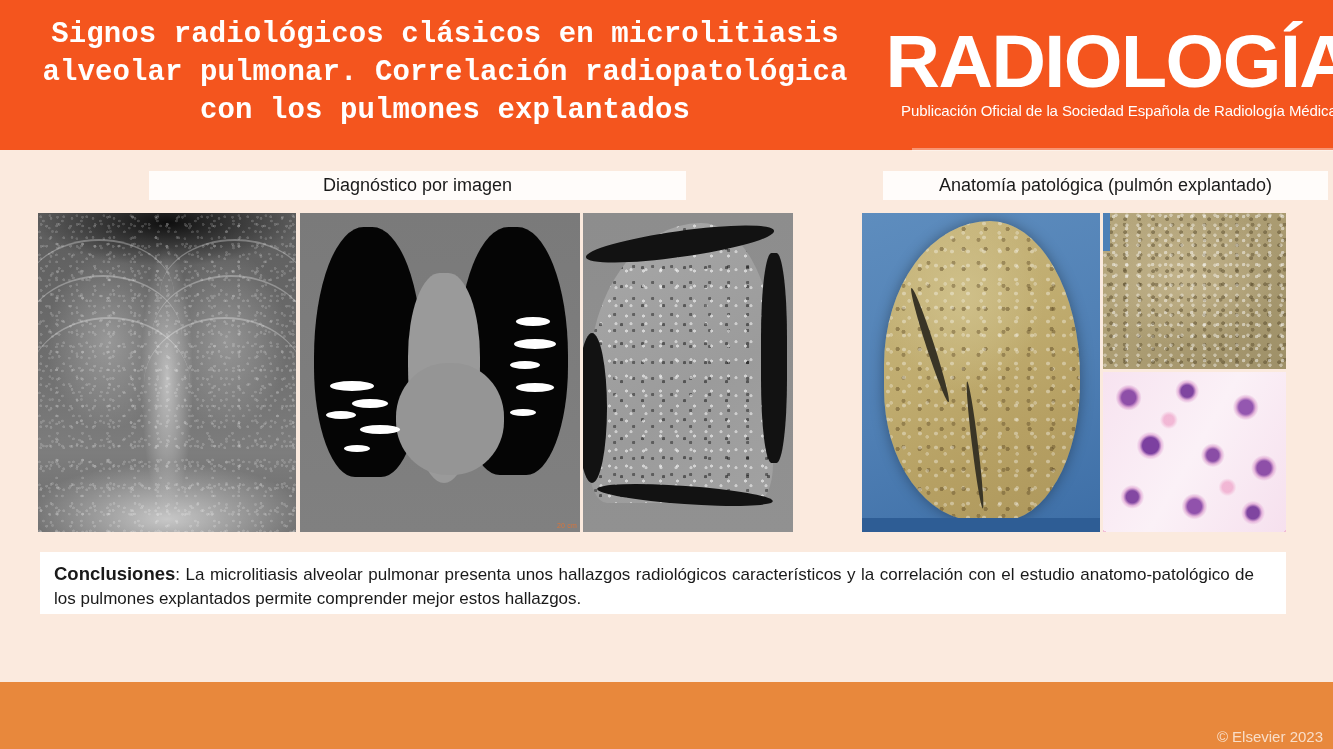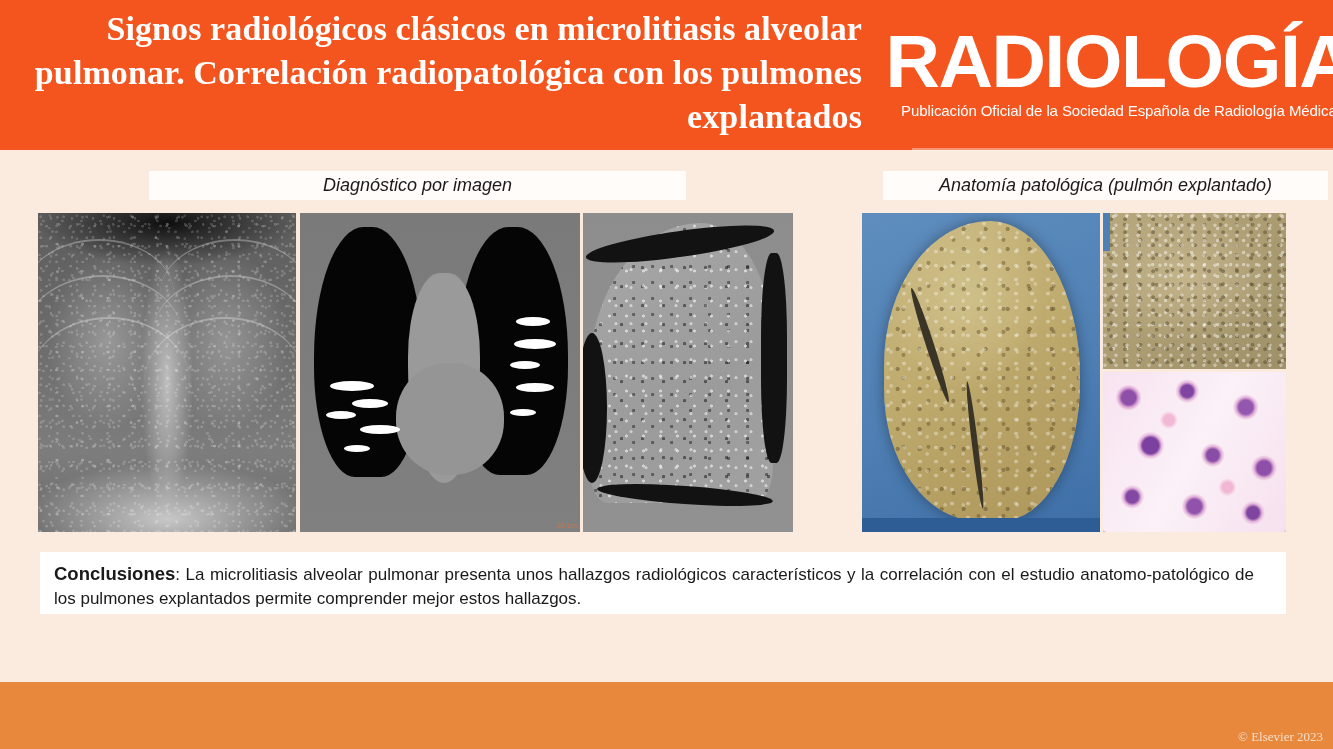--- a/index.html
+++ b/index.html
@@ -20,26 +20,26 @@
     display:flex;align-items:stretch;
   }
   .header-title{
     flex:0 0 890px;
     display:flex;align-items:center;justify-content:center;
     padding:6px 28px 10px 28px;
     box-sizing:border-box;
   }
   .header-title h1{
     margin:0;
-    font-family:Liberation Serif, serif;
+    font-family:Liberation Mono, monospace;
     font-weight:bold;
-    font-size:34px;
+    font-size:29px;
     line-height:1.30;
     color:#FFFFFF;
-    text-align:right;
+    text-align:center;
     letter-spacing:.1px;
   }
   .logo-wrap{
     flex:1 1 auto;position:relative;
     display:flex;flex-direction:column;
     align-items:center;justify-content:center;
     padding-bottom:8px;
   }
   .logo-word{
     font-family:"Liberation Sans", sans-serif;
@@ -66,21 +66,20 @@
   }
 
   
   .seclabel{
     position:absolute;
     background:#FFFCFA;
     color:#1A1A1A;
     font-size:18px;
     display:flex;align-items:center;justify-content:center;
     box-sizing:border-box;
-    font-style:italic;
   }
   #label-imaging{left:149px;top:171px;width:537px;height:29px;}
   #label-pathology{left:883px;top:171px;width:445px;height:29px;}
 
   
   .panel{position:absolute;overflow:hidden;background:#111;}
 
   
   #fig-xray{left:38px;top:213px;width:258px;height:319px;
     background:
@@ -231,21 +230,21 @@
   .footer{
     position:absolute;left:0;bottom:0;width:1333px;height:67px;
     background:#E8883C;
   }
   #citation{
     position:absolute;left:50px;right:50px;top:10px;
     text-align:center;color:#FFFFFF;font-size:16px;line-height:1.45;
   }
   #copyright{
     position:absolute;right:10px;bottom:4px;
-    color:rgba(255,255,255,.72);font-size:13px;font-family:Liberation Serif, serif;
+    color:rgba(255,255,255,.72);font-size:15px;
   }
 </style>
 </head>
 <body>
 
 <div class="page">
 
   <div class="header">
     <div class="header-title">
       <h1>Signos radiológicos clásicos en microlitiasis alveolar pulmonar. Correlación radiopatológica con los pulmones explantados</h1>

